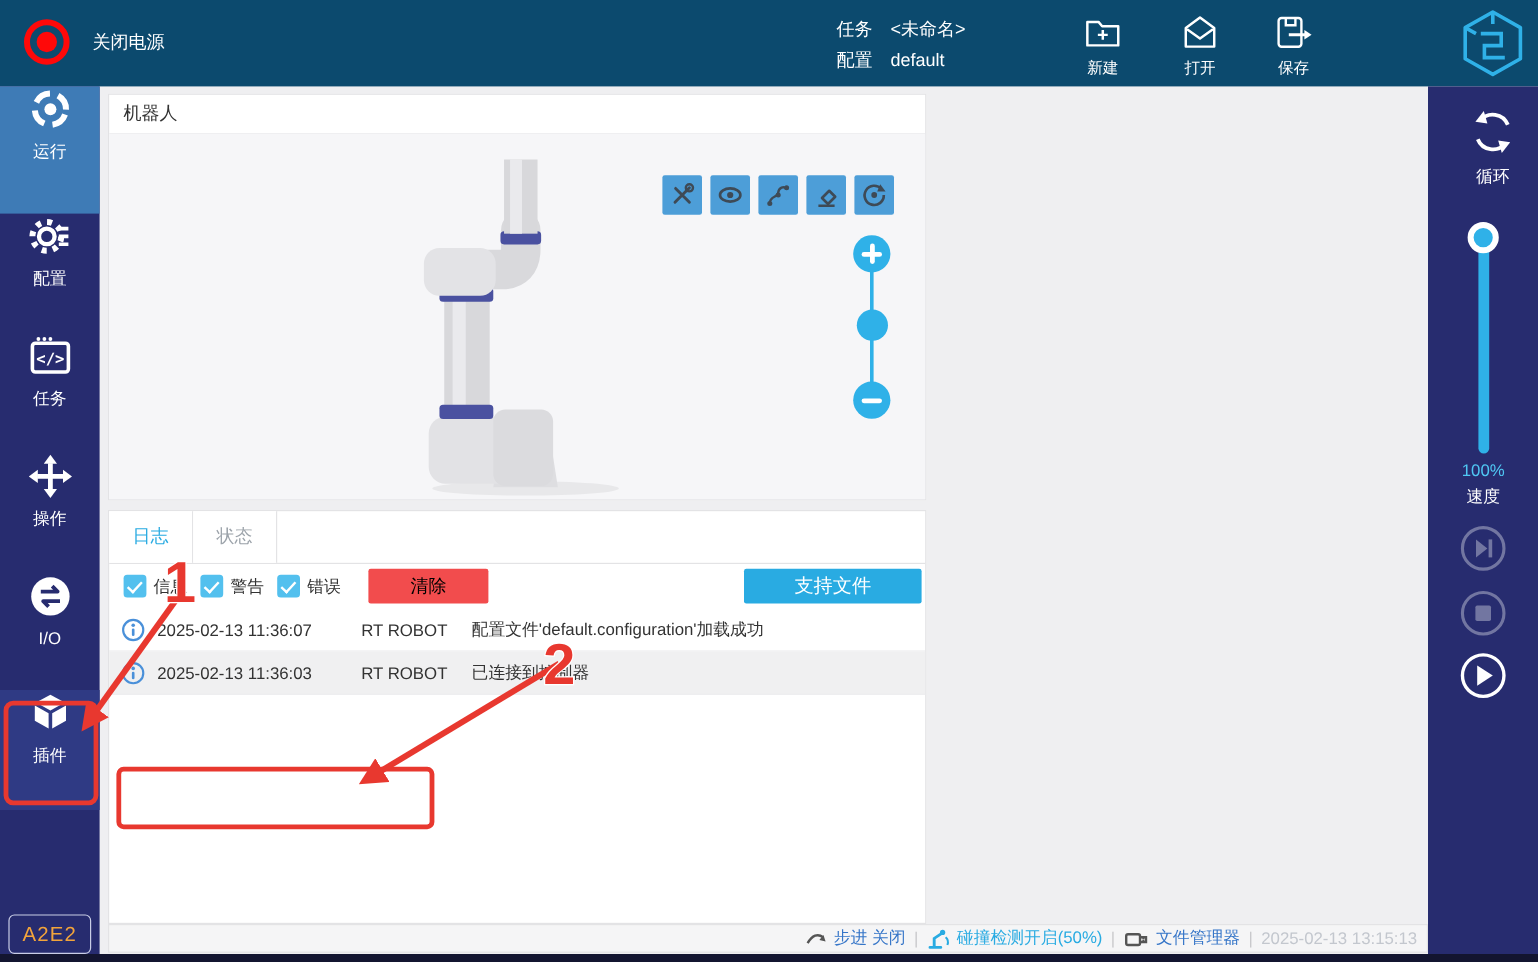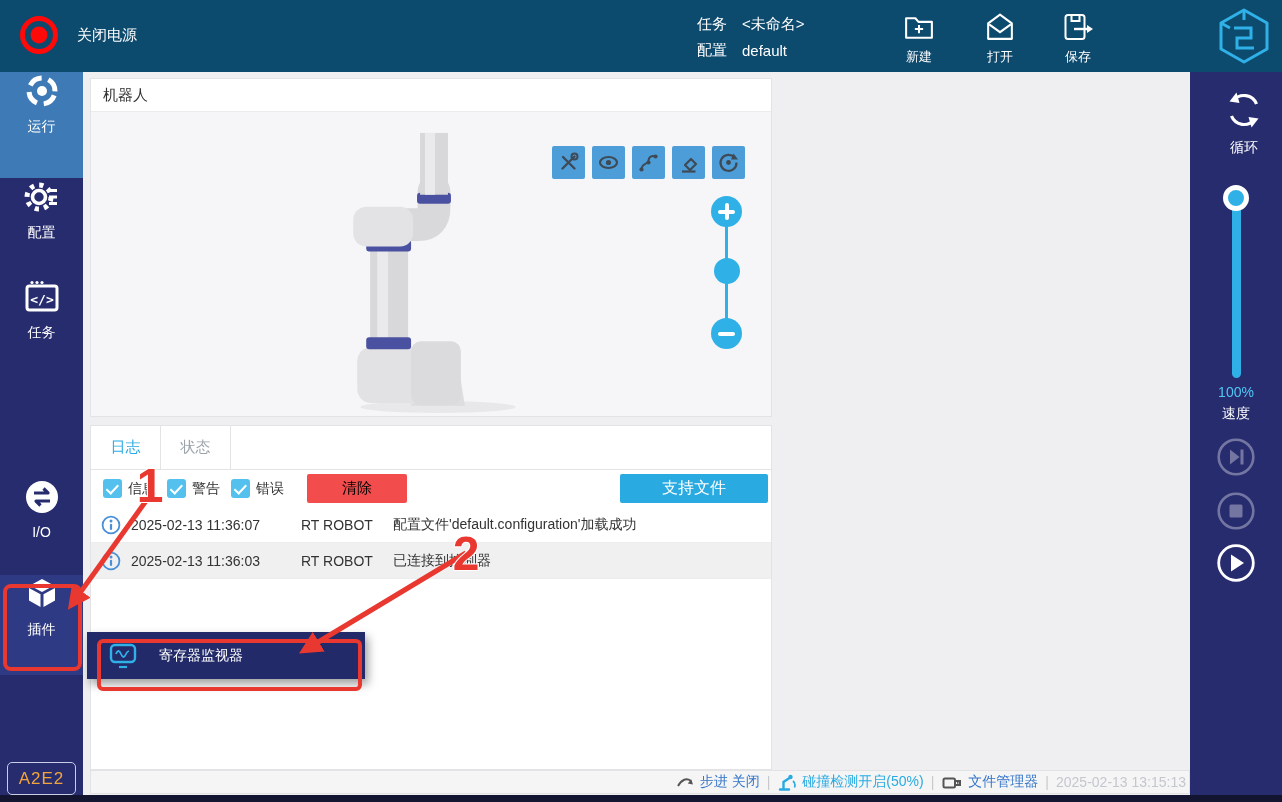--- a/index.html
+++ b/index.html
@@ -79,21 +79,21 @@
   .vp-header { height:32px; display:flex; background:#F2F2F3; border-bottom:1px solid #DFDFE1; }
   .vp-col { display:flex; align-items:center; justify-content:center; font-size:15px; color:#222; font-weight:700; gap:9px; }
   .vp-col.c-var { width:221px; border-right:1px solid #DFDFE1; cursor:pointer; }
   .vp-col.c-val { flex:1; }
   .vp-footer { position:absolute; left:0; right:0; bottom:0; height:29px; border-top:1px solid #E5E5E7;
                display:flex; align-items:center; padding-left:10px; gap:8px; }
   .cb-empty { width:18px; height:18px; border:2px solid #53C0EE; border-radius:3px; background:#fff; cursor:pointer; flex:none; }
   .vp-footer .lbl { font-size:14px; color:#333; }
 
   .statusbar { position:absolute; left:7px; top:698px; width:1100px; height:24px; background:#F5F5F6; border:1px solid #E3E3E5;
-               display:flex; align-items:center; justify-content:flex-end; font-size:14px; gap:7px; padding-right:3px; }
+               display:flex; align-items:center; justify-content:flex-end; font-size:14px; gap:7px; padding-right:8px; }
   .st-item { display:flex; align-items:center; gap:5px; }
   .st-step { color:#3575C8; } .st-coll { color:#29ABE2; } .st-fm { color:#3575C8; }
   .st-time { color:#C3C7CE; }
   .sb-sep { color:#C9C9CC; } .sb-sep::before { content:"|"; }
 
   
   .rightbar { position:absolute; left:1190px; top:72px; width:92px; height:730px; background:#272C6F; color:#fff; z-index:2; }
   .rb-loop { position:absolute; top:16px; left:8px; width:92px; display:flex; flex-direction:column; align-items:center;
              gap:7px; font-size:14px; cursor:pointer; }
   .rb-loop svg { width:44px; height:44px; }
@@ -188,20 +188,30 @@
     </div>
     <div class="sb-item" id="sb-task">
       <svg viewBox="0 0 38 38">
         <circle cx="9" cy="4.5" r="1.6" fill="#fff"></circle>
           <circle cx="14" cy="4.5" r="1.6" fill="#fff"></circle>
           <circle cx="19" cy="4.5" r="1.6" fill="#fff"></circle>
         <rect x="4" y="8" width="30" height="24" rx="2.5" fill="none" stroke="#fff" stroke-width="3"></rect>
         <text x="19" y="25.5" font-size="13" font-weight="bold" fill="#fff" text-anchor="middle" font-family="DejaVu Sans Mono, monospace">&lt;/&gt;</text>
       </svg>
       <span>任务</span>
+    </div>
+    <div class="sb-item" id="sb-operate">
+      <svg viewBox="0 0 38 38">
+        <path d="M19 8 V30 M8 19 H30" stroke="#fff" stroke-width="4"></path>
+        <polygon points="19,1 13.5,8.5 24.5,8.5" fill="#fff"></polygon>
+        <polygon points="19,37 13.5,29.5 24.5,29.5" fill="#fff"></polygon>
+        <polygon points="1,19 8.5,13.5 8.5,24.5" fill="#fff"></polygon>
+        <polygon points="37,19 29.5,13.5 29.5,24.5" fill="#fff"></polygon>
+      </svg>
+      <span>操作</span>
     </div>
     <div class="sb-item" id="sb-io">
       <svg viewBox="0 0 38 38">
         <circle cx="19" cy="19" r="16" fill="#fff"></circle>
         <path d="M11 15 H25 l-4.5 -4.5 M27 23 H13 l4.5 4.5" stroke="#272C6F" stroke-width="3.2" fill="none" stroke-linejoin="round"></path>
       </svg>
       <span>I/O</span>
     </div>
     <div class="sb-item" id="sb-plugin">
       <svg viewBox="0 0 38 38">
@@ -374,28 +384,20 @@
       </svg>
     </div>
     <div class="rb-btn" id="btn-play">
       <svg viewBox="0 0 40 40">
         <circle cx="20" cy="20" r="17.3" fill="none" stroke="#fff" stroke-width="2.8"></circle>
         <polygon points="15,11.5 28,20 15,28.5" fill="#fff"></polygon>
       </svg>
     </div>
   </aside>
 
-  <div class="popup">
-    <svg viewBox="0 0 28 26">
-      <rect x="2" y="2" width="24" height="17" rx="4" fill="none" stroke="#2FB1E8" stroke-width="2.4"></rect>
-      <path d="M7 11 q2.5 -6 5 0 t5 0 q1 -2.5 3 -3" fill="none" stroke="#2FB1E8" stroke-width="1.8"></path>
-      <path d="M10 24 h8" stroke="#2FB1E8" stroke-width="2.2"></path>
-    </svg>
-    <span class="lbl">寄存器监视器</span>
-  </div>
 
   <div class="bottom-edge"></div>
 
   <svg class="annotations">
     <defs>
       <marker id="arrh" markerWidth="4.6" markerHeight="4.6" refX="3.2" refY="2.3" orient="auto">
         <path d="M0 0 L4.6 2.3 L0 4.6 Z" fill="#E8382F"></path>
       </marker>
     </defs>
     <rect x="5" y="586" width="75" height="83" rx="6" fill="none" stroke="#E8382F" stroke-width="4"></rect>

